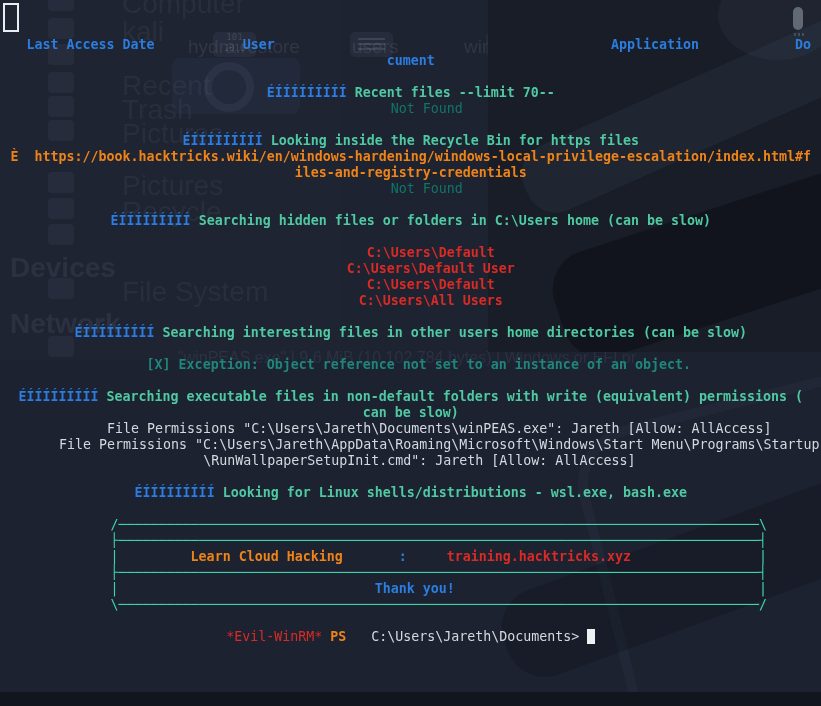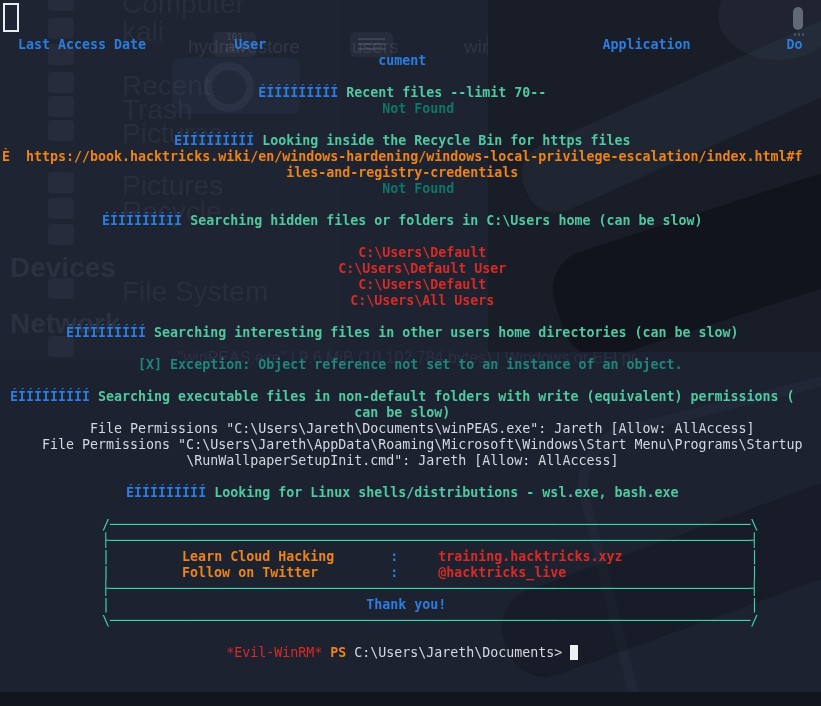--- a/index.html
+++ b/index.html
@@ -48,25 +48,25 @@
                 background:rgba(120,128,140,0.75);}
   .scroll-dots{position:absolute;left:793px;top:33px;width:12px;height:3px;
                background:rgba(120,128,140,0.4);
                -webkit-mask:radial-gradient(circle 1.5px,#000 99%,transparent) 0 0/4px 3px;}
   .cursor-box{position:absolute;left:3px;top:3px;width:12px;height:25px;border:2px solid #e9edf2;}
   
   #term{position:absolute;left:2px;top:37px;font-size:13.3px;line-height:16px;z-index:3;}
   .tl{height:16px;white-space:pre;text-align:center;}
   .c-b{color:var(--blue);font-weight:bold;}
   .c-t{color:var(--teal);font-weight:bold;}
-  .c-dt{color:var(--dim_teal);font-weight:bold;}
+  .c-dt{color:var(--dim_teal);font-weight:normal;}
   .c-et{color:var(--ex_teal);font-weight:bold;}
   .c-o{color:var(--orange);font-weight:bold;}
   .c-r{color:var(--red);font-weight:bold;}
-  .c-w{color:var(--white);}
+  .c-w{color:var(--white);margin-left:17px;}
   .c-bx{color:var(--box_teal);}
   .c-rr{color:var(--red);}
   .c-ob{color:var(--orange);font-weight:bold;}
   .c-cur{background:var(--cursor);color:transparent;}
 </style>
 </head>
 <body>
 
 <div id="root">
 
@@ -182,21 +182,20 @@
       <div class="tl"><span class="c-t">can be slow)</span></div>
       <div class="tl"><span class="c-w">     File Permissions "C:\Users\Jareth\Documents\winPEAS.exe": Jareth [Allow: AllAccess]</span></div>
       <div class="tl"><span class="c-w">     File Permissions "C:\Users\Jareth\AppData\Roaming\Microsoft\Windows\Start Menu\Programs\Startup</span></div>
       <div class="tl"><span class="c-w">\RunWallpaperSetupInit.cmd": Jareth [Allow: AllAccess]</span></div>
       <div class="tl"></div>
       <div class="tl"><span class="c-b">ÉÍÍÍÍÍÍÍÍÍ͹</span><span class="c-t"> Looking for Linux shells/distributions - wsl.exe, bash.exe</span></div>
       <div class="tl"></div>
       <div class="tl"><span class="c-bx">       /────────────────────────────────────────────────────────────────────────────────\</span></div>
       <div class="tl"><span class="c-bx">       ├────────────────────────────────────────────────────────────────────────────────┤</span></div>
       <div class="tl"><span class="c-bx">       |</span><span class="c-o">         Learn Cloud Hacking       </span><span class="c-b">:</span><span class="c-r">     training.hacktricks.xyz</span><span class="c-bx">                |</span></div>
-      <div class="tl"><span class="c-bx">       |</span><span class="c-o">         Follow on Twitter         </span><span class="c-b">:</span><span class="c-r">     @hacktricks_live</span><span class="c-bx">                       |</span></div>
       <div class="tl"><span class="c-bx">       ├────────────────────────────────────────────────────────────────────────────────┤</span></div>
       <div class="tl"><span class="c-bx">       |</span><span class="c-b">                                Thank you!                                      </span><span class="c-bx">|</span></div>
       <div class="tl"><span class="c-bx">       \────────────────────────────────────────────────────────────────────────────────/</span></div>
       <div class="tl"></div>
       <div class="tl"><span class="c-rr">*Evil-WinRM*</span><span class="c-ob"> PS </span><span class="c-w">C:\Users\Jareth\Documents&gt; </span><span class="c-cur"> </span></div>
     </div>
 
 </div>
 
 </body></html>

